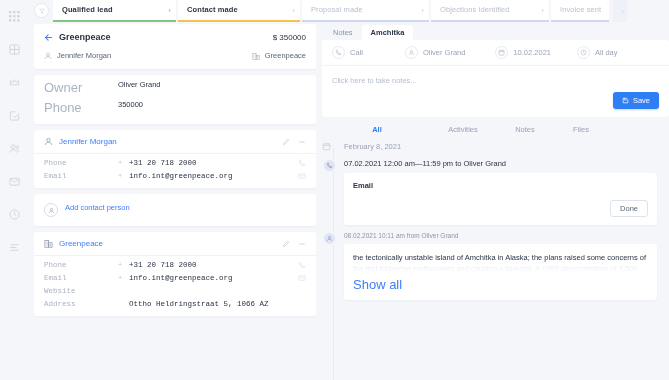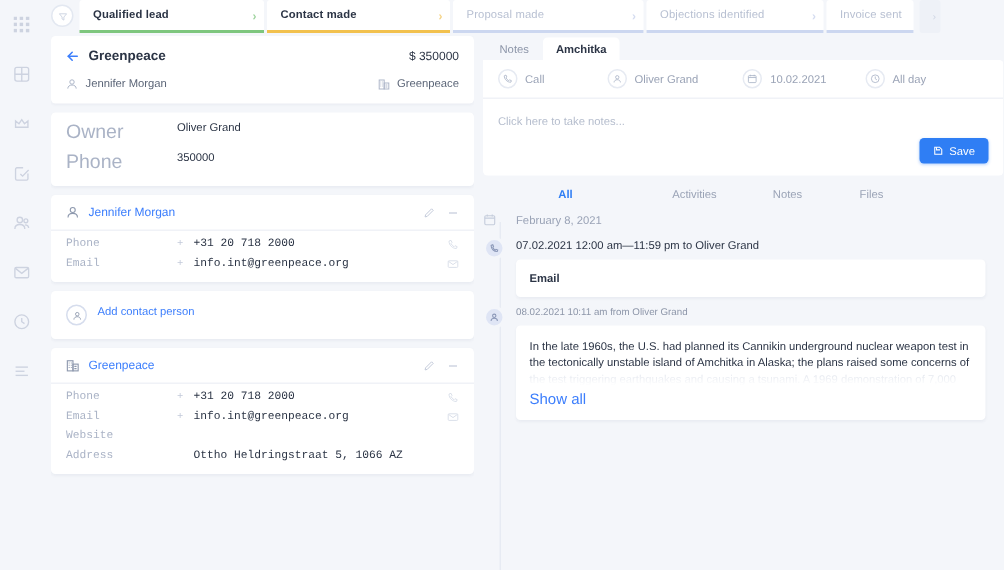--- a/index.html
+++ b/index.html
@@ -257,21 +257,21 @@
   }
   .note-card { position: relative; overflow: hidden; }
   .note-text { font-size: 7.5px; line-height: 11px; color: #2b3445; }
   .note-fade { position: relative; }
   .note-fade::after {
     content: ""; position: absolute; left: 0; right: 0; bottom: 0;
     height: 13px;
     background: linear-gradient(to bottom, rgba(255,255,255,0) 0%, #fff 92%);
   }
   .note-line-faded { color: #d2d8e4; }
-  .show-all { color: #3c7efc; font-size: 10px; margin-top: 3px; }
+  .show-all { color: #3c7efc; font-size: 13px; margin-top: 3px; }
 </style>
 </head>
 <body>
 
 <div class="app">
 
   <div class="rail">
     <div class="rail-icon">
       <svg viewBox="0 0 12 12" fill="currentColor">
           <rect x="0" y="0" width="2.5" height="2.5"></rect>
@@ -642,37 +642,39 @@
               <span class="tl-avatar">
                 <svg viewBox="0 0 12 12" fill="none" stroke="currentColor" stroke-width="1.2">
                     <path d="M2.4 2.8c0 3.8 3.2 7 7 7l.6-1.7-2-.9-.9.9A6.4 6.4 0 0 1 4.3 4.9l.9-.9-.9-2z"></path>
                   </svg>
               </span>
             </div>
             <div class="tl-body">
               <div class="tl-meta">07.02.2021 12:00 am—11:59 pm to Oliver Grand</div>
               <div class="tl-card">
                 <div class="tl-card-title">Email</div>
+                <div class="done-row">
+                  <div class="done-btn">Done</div>
+                </div>
               </div>
             </div>
           </div>
 
           <div class="tl-row">
             <div class="tl-bullet">
               <span class="tl-avatar">
                 <svg viewBox="0 0 12 12" fill="none" stroke="currentColor" stroke-width="1.2">
                     <circle cx="6" cy="4.3" r="1.9"></circle>
                     <path d="M2.4 10.2c0-2 1.6-3.1 3.6-3.1s3.6 1.1 3.6 3.1"></path>
                   </svg>
               </span>
             </div>
             <div class="tl-body">
               <div class="tl-meta small">08.02.2021 10:11 am from Oliver Grand</div>
               <div class="tl-card note-card">
-                <div class="note-text">In the late 1960s, the U.S. had planned its Cannikin underground nuclear weapon test in</div>
                 <div class="note-text">the tectonically unstable island of Amchitka in Alaska; the plans raised some concerns of</div>
                 <div class="note-fade">
                   <div class="note-text note-line-faded">the test triggering earthquakes and causing a tsunami. A 1969 demonstration of 7,000</div>
                 </div>
                 <div class="show-all">Show all</div>
               </div>
             </div>
           </div>
         </div>
 

